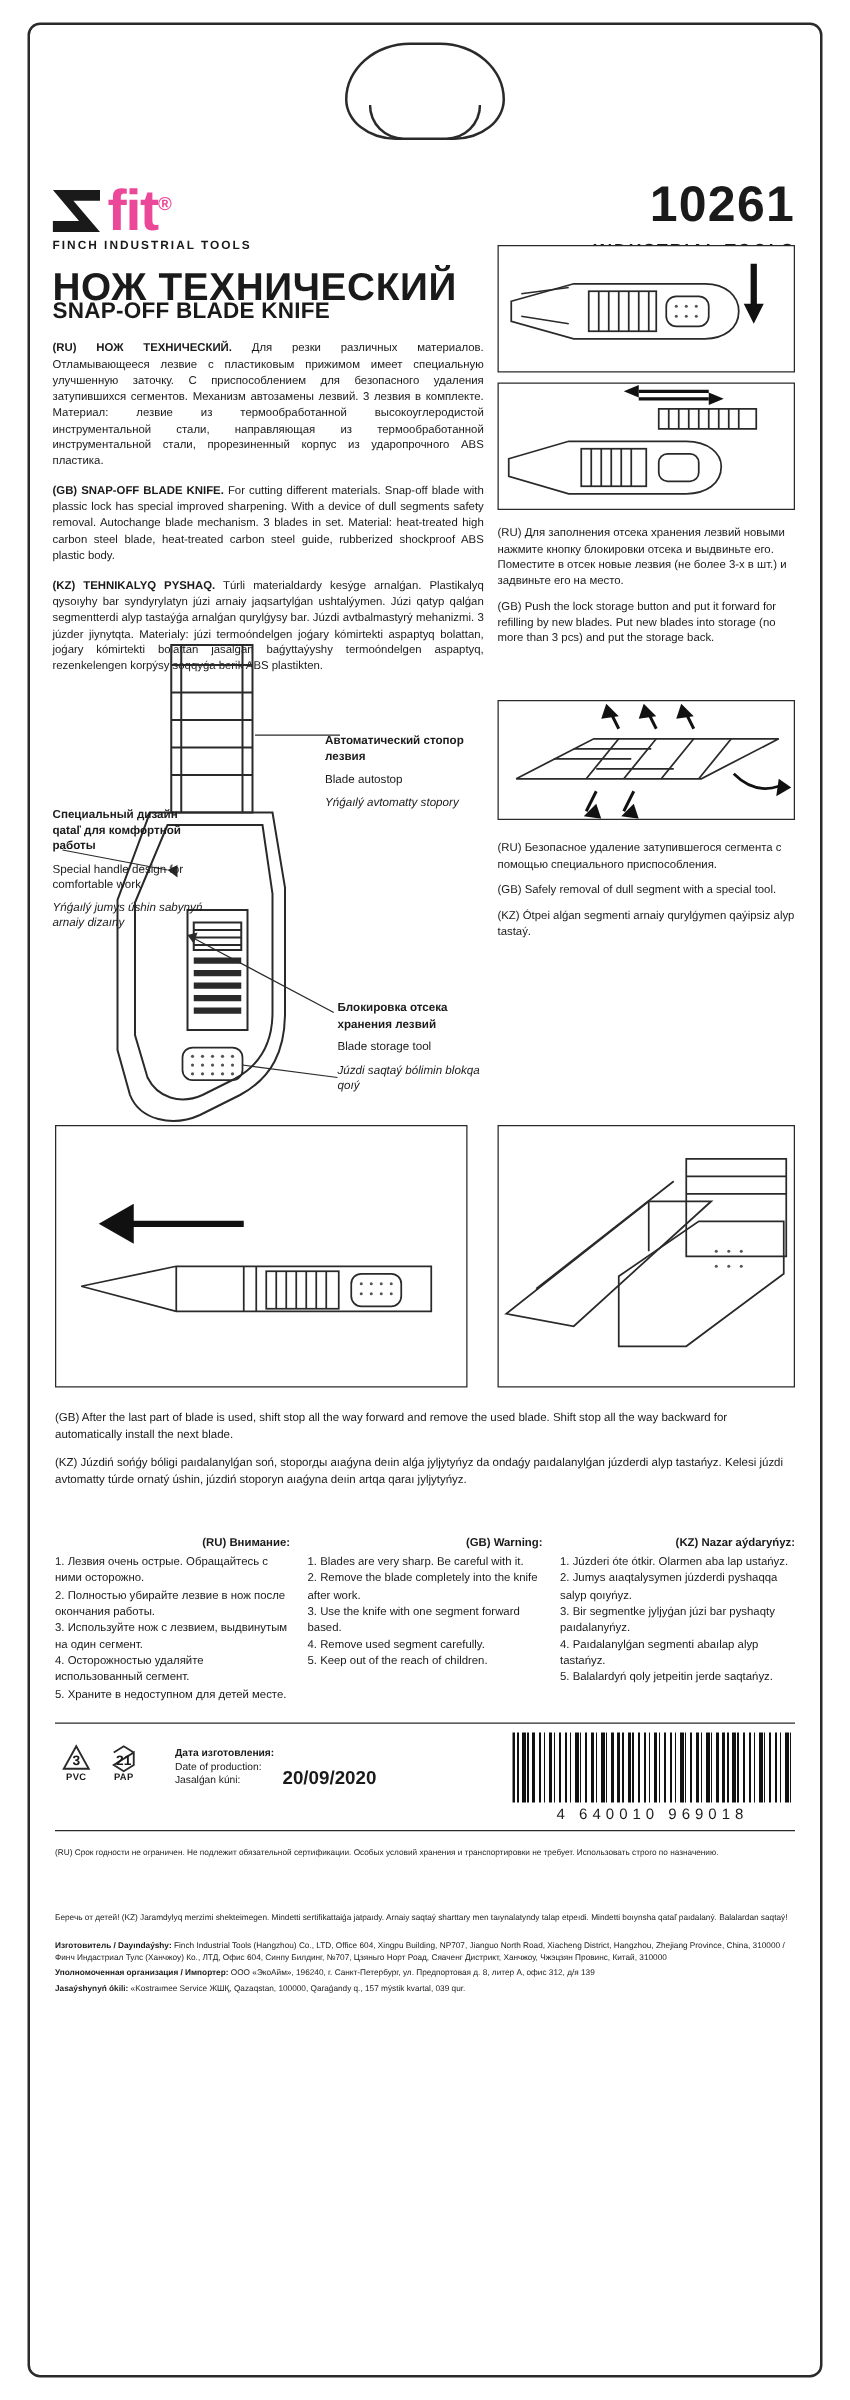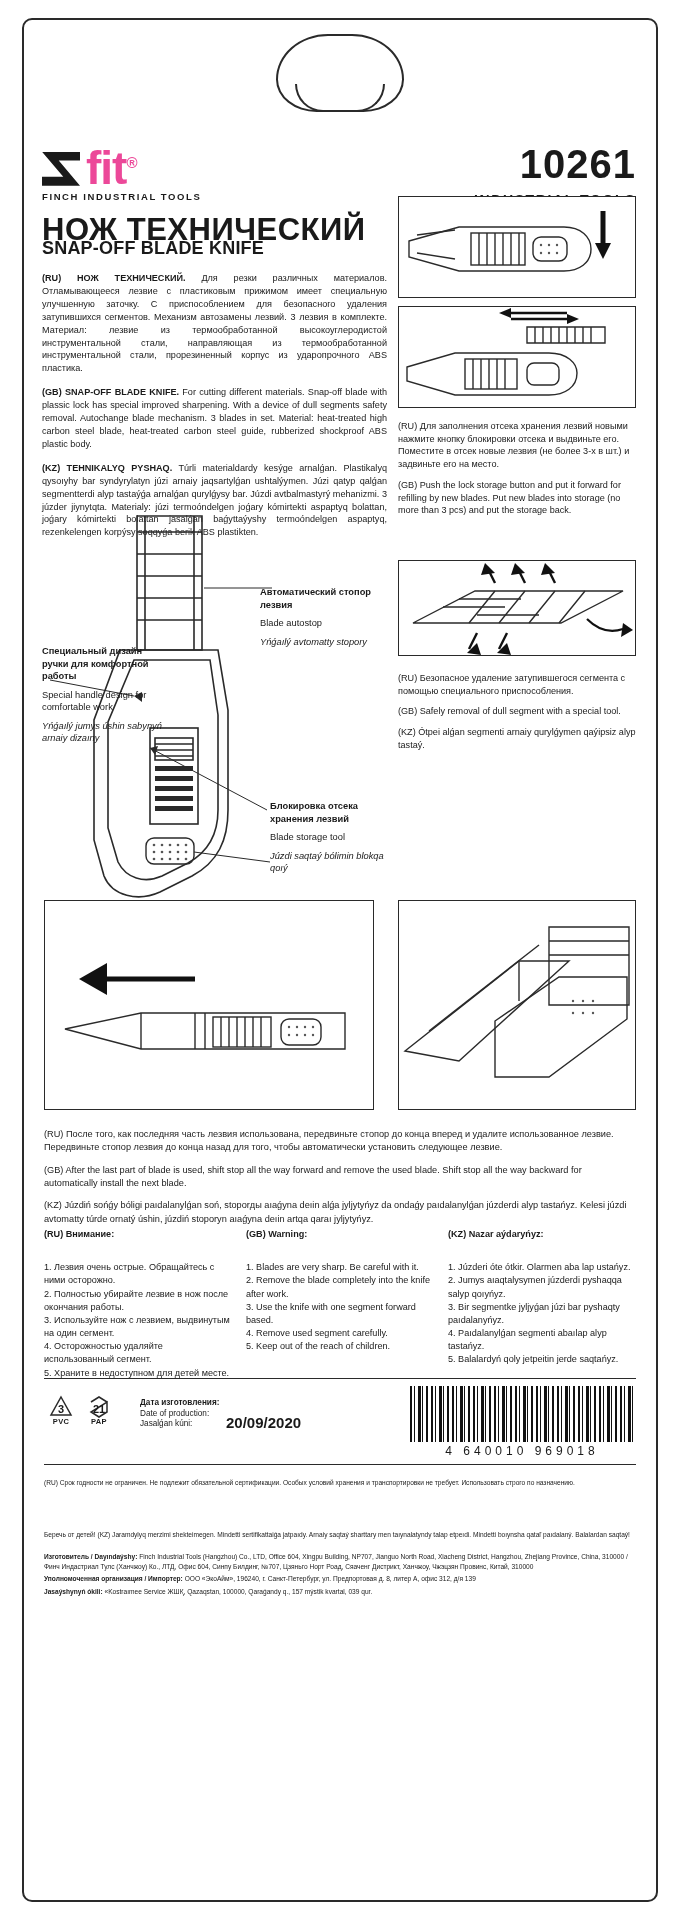--- a/index.html
+++ b/index.html
@@ -127,21 +127,21 @@
     position: absolute; left: 44px; top: 1128px; width: 592px;
     font-size: 9.2px; line-height: 1.45;
   }
   .bottom-note p { margin: 0 0 9px 0; }
 
   .warn-cols {
     position: absolute; left: 44px; top: 1228px; width: 592px;
     display: flex; gap: 14px;
   }
   .warn-col { width: 188px; font-size: 9.1px; line-height: 1.45; }
-  .warn-col .h { font-weight: bold; margin-bottom: 20px; }
+  .warn-col .h { font-weight: bold; margin-bottom: 2px; text-align: right; }
   .warn-col ol { margin: 0; padding: 0; list-style: none; }
   .warn-col li { margin: 0; }
 
   
   .sep {
     position: absolute; left: 44px; width: 592px; height: 1px; background: #2a2a2a;
   }
   .sep-1 { top: 1378px; }
   .sep-2 { top: 1464px; }
 
@@ -284,21 +284,21 @@
 
   <div class="callout" style="left:260px; top:586px; width:126px;">
     <div class="hdr">Автоматический стопор лезвия</div>
     <div style="height:6px"></div>
     <div>Blade autostop</div>
     <div style="height:6px"></div>
     <div class="it">Yńǵaılý avtomatty stoporу</div>
   </div>
 
   <div class="callout" style="left:42px; top:645px; width:120px;">
-    <div class="hdr">Специальный дизайн ручки для комфортной работы</div>
+    <div class="hdr">Специальный дизайн qataľ для комфортной работы</div>
     <div style="height:6px"></div>
     <div>Special handle design for comfortable work</div>
     <div style="height:6px"></div>
     <div class="it">Yńǵaılý jumys úshin sabynyń arnaiy dizaıny</div>
   </div>
 
   <div class="callout" style="left:270px; top:800px; width:116px;">
     <div class="hdr">Блокировка отсека хранения лезвий</div>
     <div style="height:6px"></div>
     <div>Blade storage tool</div>
@@ -432,21 +432,20 @@
           <circle cx="184" cy="100" r="1.2"></circle>
           <circle cx="194" cy="100" r="1.2"></circle>
         <circle cx="174" cy="112" r="1.2"></circle>
           <circle cx="184" cy="112" r="1.2"></circle>
           <circle cx="194" cy="112" r="1.2"></circle>
       </g>
     </svg>
   </div>
 
   <div class="bottom-note">
-    <p>(RU) После того, как последняя часть лезвия использована, передвиньте стопор до конца вперед и удалите использованное лезвие. Передвиньте стопор лезвия до конца назад для того, чтобы автоматически установить следующее лезвие.</p>
     <p>(GB) After the last part of blade is used, shift stop all the way forward and remove the used blade. Shift stop all the way backward for automatically install the next blade.</p>
     <p>(KZ) Júzdiń sońǵy bóligi paıdalanylǵan soń, stoporды aıaǵyna deıin alǵa jyljytyńyz da ondaǵy paıdalanylǵan júzderdi alyp tastańyz. Kelesi júzdi avtomatty túrde ornatý úshin, júzdiń stoporyn aıaǵyna deıin artqa qaraı jyljytyńyz.</p>
   </div>
 
   <div class="warn-cols">
     <div class="warn-col">
       <div class="h">(RU) Внимание:</div>
       <ol>
         <li>1. Лезвия очень острые. Обращайтесь с ними осторожно.</li>
         <li>2. Полностью убирайте лезвие в нож после окончания работы.</li>

